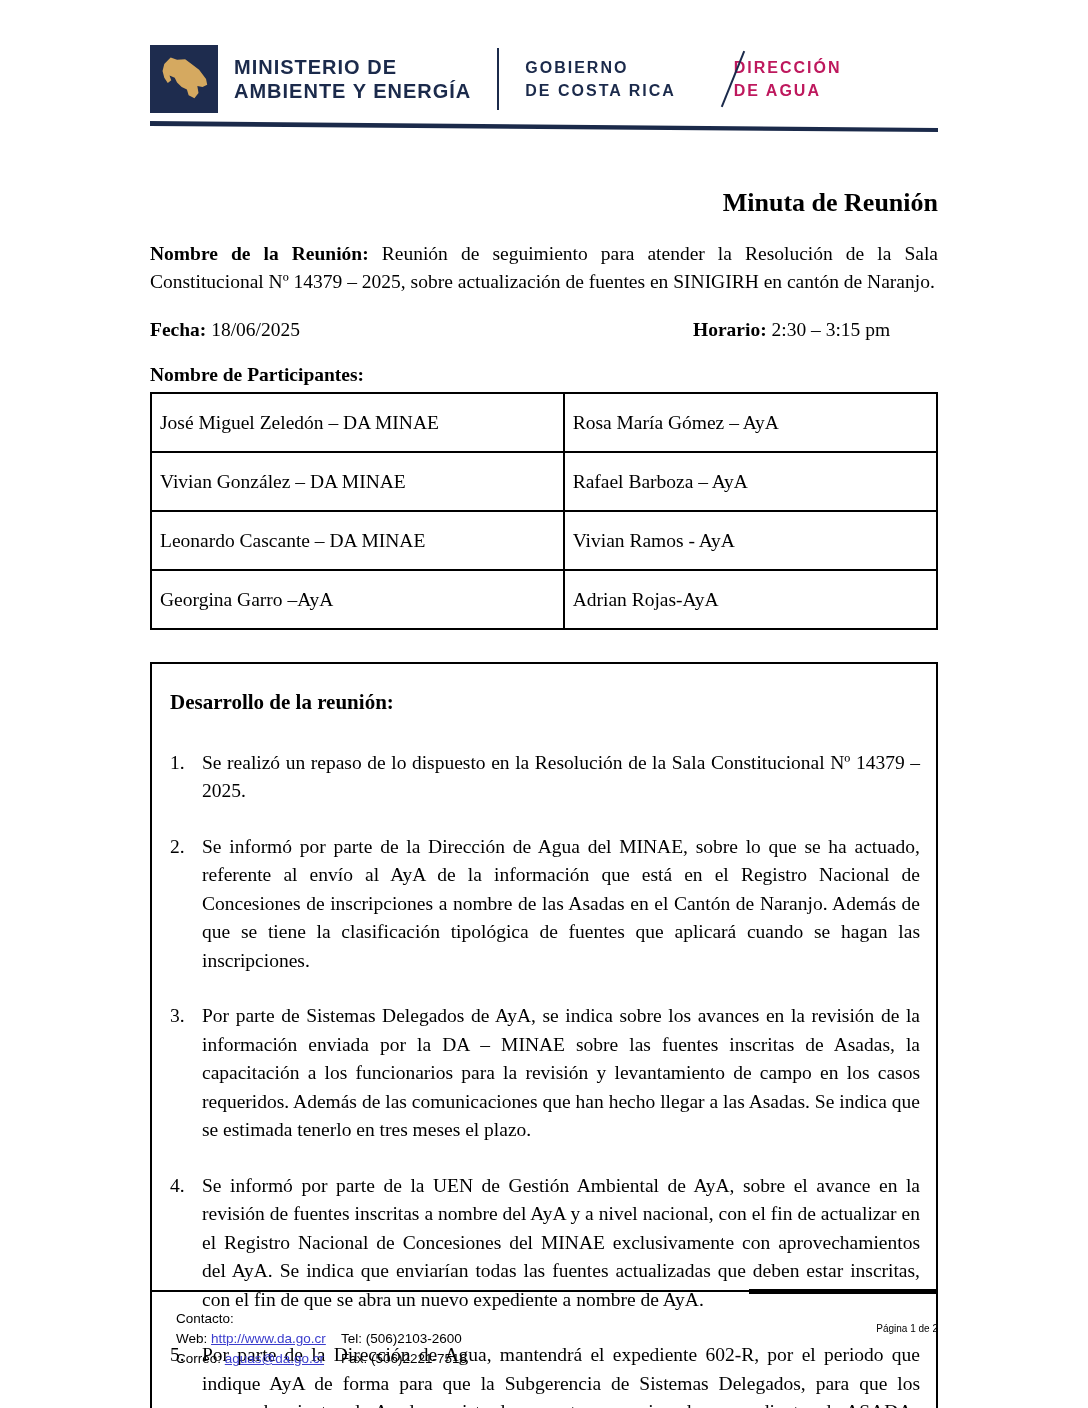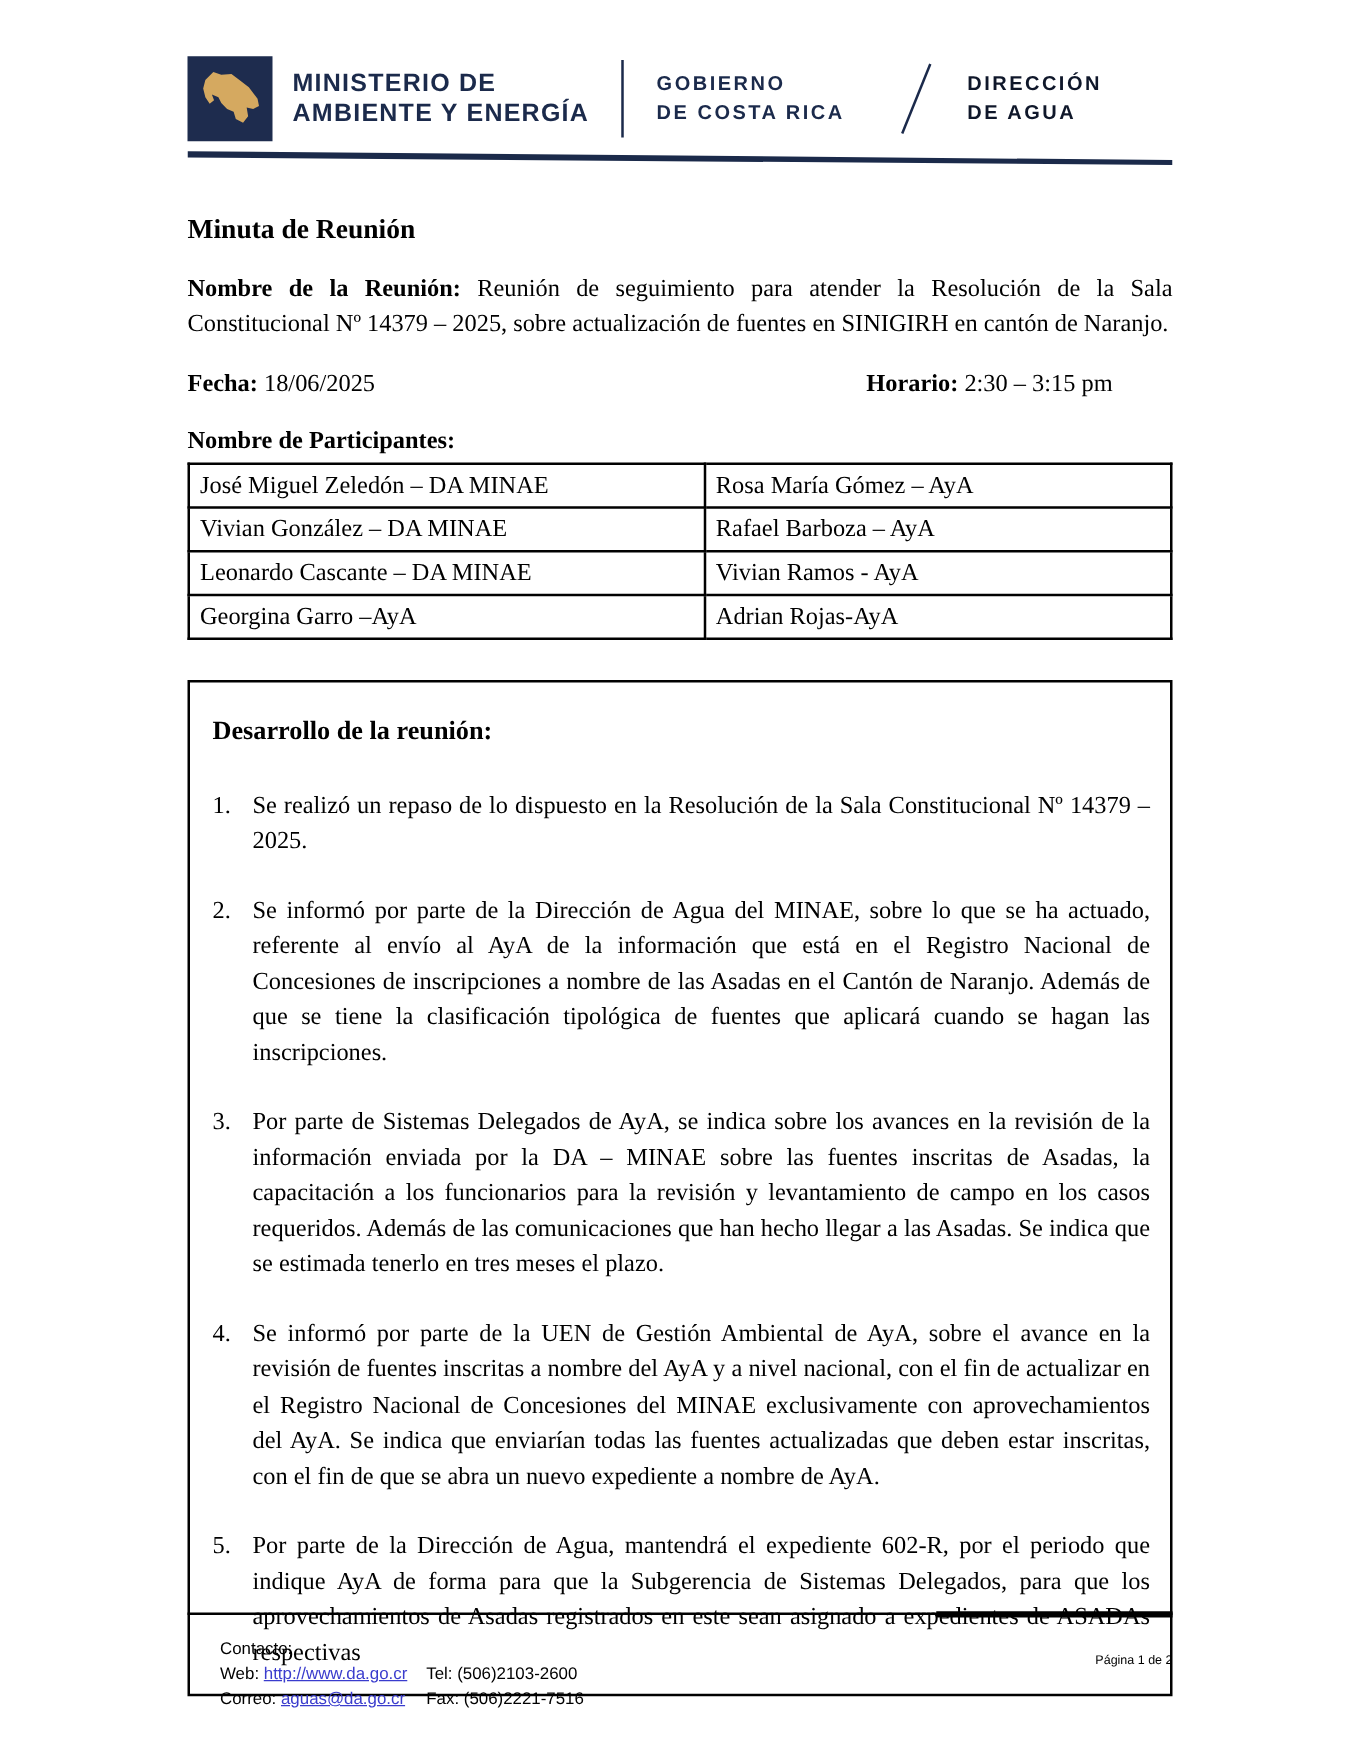--- a/index.html
+++ b/index.html
@@ -8,36 +8,36 @@
 
   
   .hdr{display:flex;align-items:center;margin-top:44px;height:70px;}
   .logo-box{width:68px;height:68px;background:#1e2c4e;flex:0 0 auto;display:flex;align-items:center;justify-content:center;}
   .ministry{margin-left:16px;color:#1b2a4b;font-family:"Liberation Sans",sans-serif;
             font-weight:700;font-size:20px;line-height:24px;letter-spacing:1px;}
   .vline{width:2px;height:62px;background:#1b2a4b;margin-left:26px;}
   .gob{margin-left:26px;color:#1b2a4b;font-family:"Liberation Sans",sans-serif;
        font-weight:700;font-size:16px;line-height:23px;letter-spacing:2px;}
   .slash{width:2px;height:60px;background:#1b2a4b;transform:rotate(22deg);margin-left:56px;flex:0 0 auto;}
-  .dir{margin-left:40px;color:#0f172a;font-family:"Liberation Sans",sans-serif;
+  .dir{color:#be185d;font-family:"Liberation Sans",sans-serif;
        font-weight:700;font-size:16px;line-height:23px;letter-spacing:2px;}
   .swoosh{margin-top:6px;display:block;}
 
   
-  .doc-title{text-align:left;font-weight:700;font-size:22px;margin-top:34px;}
+  .doc-title{text-align:right;font-weight:700;font-size:26px;margin-top:52px;}
   .meta-p{font-size:19.5px;line-height:28px;text-align:justify;margin-top:22px;}
   .b{font-weight:700;}
   .meta-line{font-size:19.5px;line-height:28px;margin-top:12px;}
   .fecha-row{position:relative;font-size:19.5px;line-height:28px;margin-top:12px;height:28px;}
   .horario{position:absolute;left:543px;top:0;}
 
   
   .part-label{font-weight:700;font-size:19.5px;margin-top:20px;}
   table.participants{border-collapse:collapse;width:100%;margin-top:6px;}
-  table.participants td{border:2px solid #000;font-size:19.5px;padding:4px 8px;height:25px;line-height:25px;white-space:nowrap;}
+  table.participants td{border:2px solid #000;font-size:19.5px;padding:16px 8px;height:25px;line-height:25px;white-space:nowrap;}
   table.participants td:first-child{width:52.5%;}
 
   
   .dev-box{margin-top:32px;border:2px solid #000;min-height:546px;padding:26px 16px 18px 18px;box-sizing:border-box;}
   .dev-head{font-weight:700;font-size:21px;}
   .dev-list{margin-top:34px;}
   .dev-item{display:flex;margin-bottom:27px;}
   .dev-num{flex:0 0 32px;font-size:19.5px;line-height:28.5px;}
   .dev-txt{flex:1;font-size:19.5px;line-height:28.5px;text-align:justify;}
 

